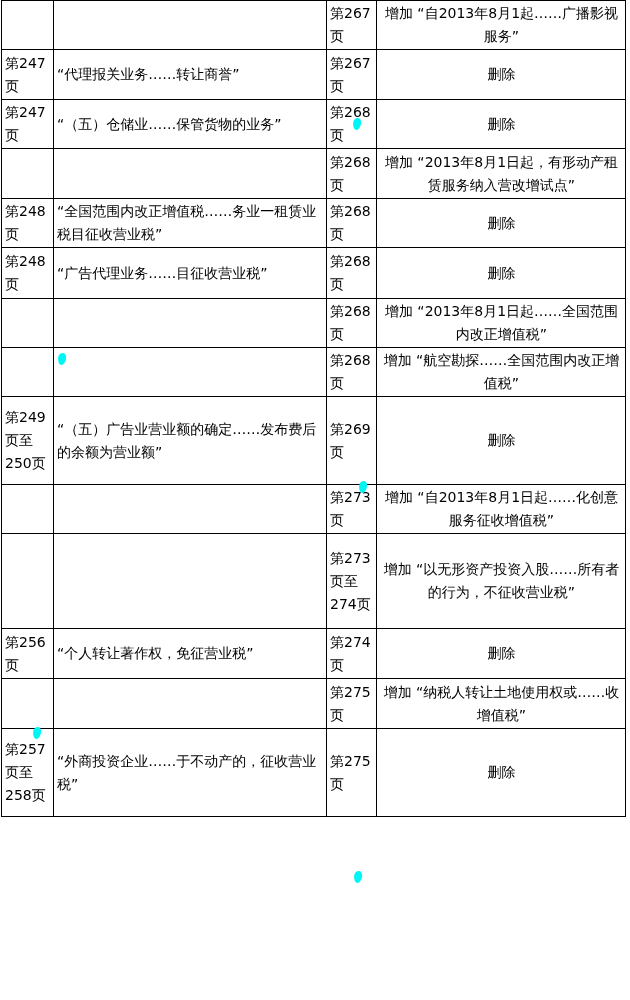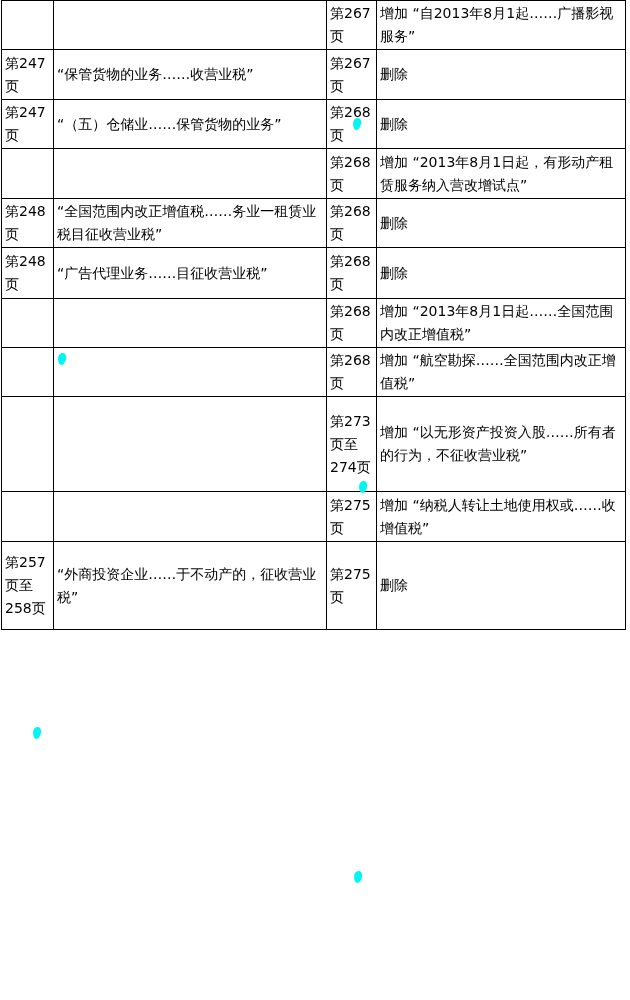--- a/index.html
+++ b/index.html
@@ -25,21 +25,21 @@
     border: 1px solid #000000;
     vertical-align: middle;
     font-size: 14px;
     line-height: 23px;
     color: #000000;
     padding: 1px 2px 1px 3px;
     overflow: hidden;
     word-break: normal;
   }
   td.col-quote { padding-left: 5px; }
-  td.col-action { padding-left: 4px; }
+  td.col-action { padding-left: 4px; text-align: center; }
   .mark {
     position: absolute;
     width: 8px;
     height: 12px;
     border-radius: 55% 45% 50% 50% / 40% 40% 60% 60%;
     transform: rotate(8deg);
   }
 </style>
 </head>
 <body>
@@ -55,21 +55,21 @@
     </colgroup>
     <tbody>
       <tr style="height:45px">
         <td class="col-page"></td>
         <td class="col-quote"></td>
         <td class="col-page">第267页</td>
         <td class="col-action">增加 “自2013年8月1起……广播影视服务”</td>
       </tr>
       <tr style="height:50px">
         <td class="col-page">第247页</td>
-        <td class="col-quote">“保管货物的业务……收营业税”</td>
+        <td class="col-quote">“代理报关业务……转让商誉”</td>
         <td class="col-page">第267页</td>
         <td class="col-action">删除</td>
       </tr>
       <tr style="height:48px">
         <td class="col-page">第247页</td>
         <td class="col-quote">“（五）仓储业……保管货物的业务”</td>
         <td class="col-page">第268页</td>
         <td class="col-action">删除</td>
       </tr>
       <tr style="height:50px">
@@ -95,25 +95,43 @@
         <td class="col-quote"></td>
         <td class="col-page">第268页</td>
         <td class="col-action">增加 “2013年8月1日起……全国范围内改正增值税”</td>
       </tr>
       <tr style="height:48px">
         <td class="col-page"></td>
         <td class="col-quote"></td>
         <td class="col-page">第268页</td>
         <td class="col-action">增加 “航空勘探……全国范围内改正增值税”</td>
       </tr>
+      <tr style="height:88px">
+        <td class="col-page">第249页至250页</td>
+        <td class="col-quote">“（五）广告业营业额的确定……发布费后的余额为营业额”</td>
+        <td class="col-page">第269页</td>
+        <td class="col-action">删除</td>
+      </tr>
+      <tr style="height:45px">
+        <td class="col-page"></td>
+        <td class="col-quote"></td>
+        <td class="col-page">第273页</td>
+        <td class="col-action">增加 “自2013年8月1日起……化创意服务征收增值税”</td>
+      </tr>
       <tr style="height:95px">
         <td class="col-page"></td>
         <td class="col-quote"></td>
         <td class="col-page">第273页至274页</td>
         <td class="col-action">增加 “以无形资产投资入股……所有者的行为，不征收营业税”</td>
+      </tr>
+      <tr style="height:50px">
+        <td class="col-page">第256页</td>
+        <td class="col-quote">“个人转让著作权，免征营业税”</td>
+        <td class="col-page">第274页</td>
+        <td class="col-action">删除</td>
       </tr>
       <tr style="height:50px">
         <td class="col-page"></td>
         <td class="col-quote"></td>
         <td class="col-page">第275页</td>
         <td class="col-action">增加 “纳税人转让土地使用权或……收增值税”</td>
       </tr>
       <tr style="height:88px">
         <td class="col-page">第257页至258页</td>
         <td class="col-quote">“外商投资企业……于不动产的，征收营业税”</td>

